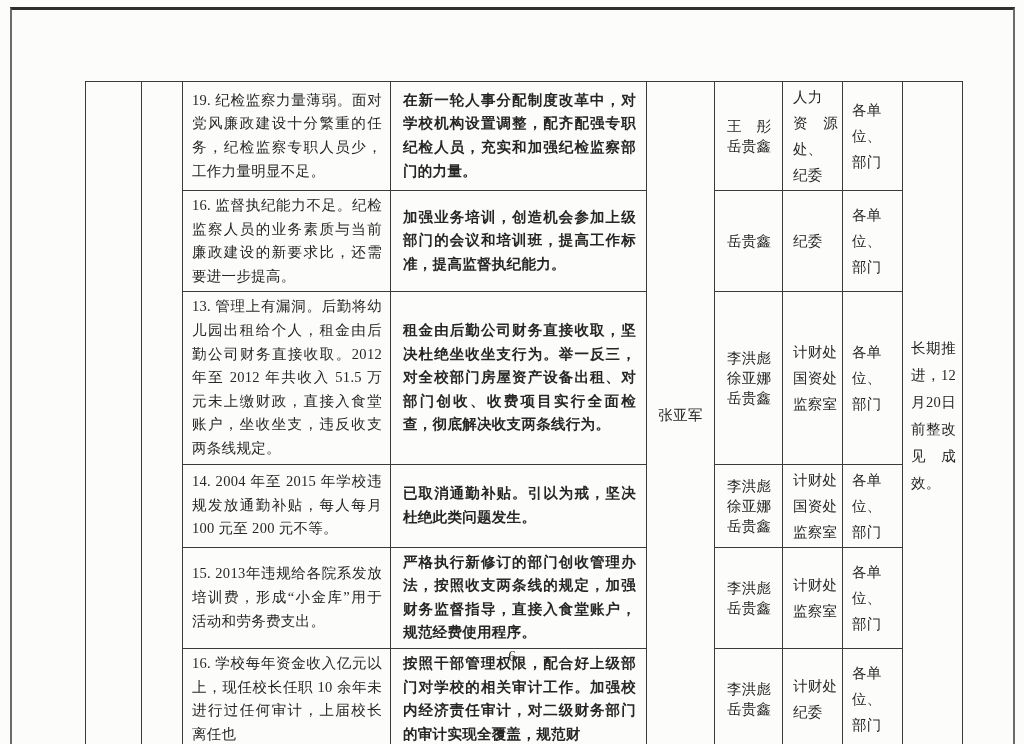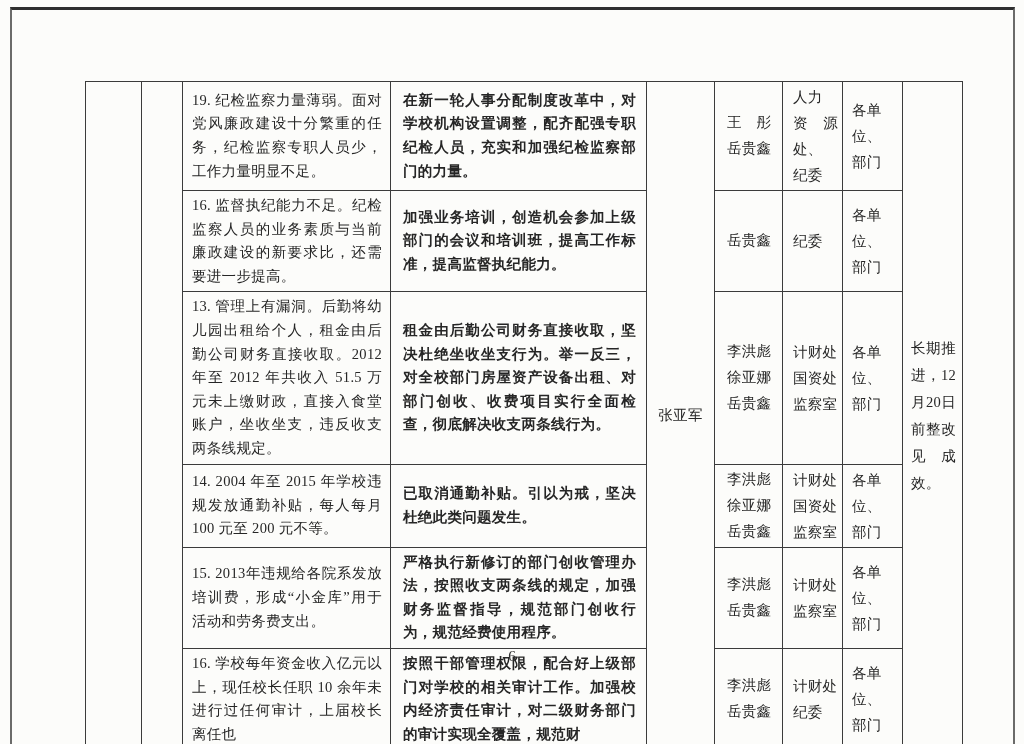--- a/index.html
+++ b/index.html
@@ -27,21 +27,21 @@
     border:1px solid #3b3b3b;
     vertical-align:middle;
     font-size:14.5px;
     line-height:23.6px;
     letter-spacing:.3px;
   }
   td.blank { background:transparent; }
   td.problem  { padding:3px 8px 3px 9px;  text-align:justify; }
   td.measure  { padding:3px 10px 3px 12px; text-align:justify;font-weight:bold; }
   td.supervisor { text-align:center; }
-  td.persons  { padding:2px 4px 2px 12px; line-height:26px; white-space:pre-line;font-family:Liberation Mono, monospace; }
+  td.persons  { padding:2px 4px 2px 12px; line-height:20px; white-space:pre-line; }
   td.depts    { padding:2px 4px 2px 10px; line-height:26px; white-space:pre-line; text-align:justify; }
   td.units    { padding:2px 4px 2px 9px;  line-height:26px; white-space:pre-line; }
   td.deadline { padding:2px 6px 2px 8px;  line-height:27px; text-align:justify; }
   .page-number {
     position:absolute; left:0; width:1024px; top:648px;
     text-align:center; font-size:15px; color:#333;
   }
 </style>
 </head>
 <body>
@@ -103,21 +103,21 @@
 徐亚娜
 岳贵鑫</td>
     <td class="depts">计财处
 国资处
 监察室</td>
     <td class="units">各单位、
 部门</td>
   </tr>
   <tr style="height:71px">
     <td class="problem">15. 2013年违规给各院系发放培训费，形成“小金库”用于活动和劳务费支出。</td>
-    <td class="measure">严格执行新修订的部门创收管理办法，按照收支两条线的规定，加强财务监督指导，规范部门创收行为，规范经费使用程序。</td>
+    <td class="measure">严格执行新修订的部门创收管理办法，按照收支两条线的规定，加强财务监督指导，直接入食堂账户，规范经费使用程序。</td>
     <td class="persons">李洪彪
 岳贵鑫</td>
     <td class="depts">计财处
 监察室</td>
     <td class="units">各单位、
 部门</td>
   </tr>
   <tr style="height:72px">
     <td class="problem">16. 学校每年资金收入亿元以上，现任校长任职 10 余年未进行过任何审计，上届校长离任也</td>
     <td class="measure">按照干部管理权限，配合好上级部门对学校的相关审计工作。加强校内经济责任审计，对二级财务部门的审计实现全覆盖，规范财</td>

